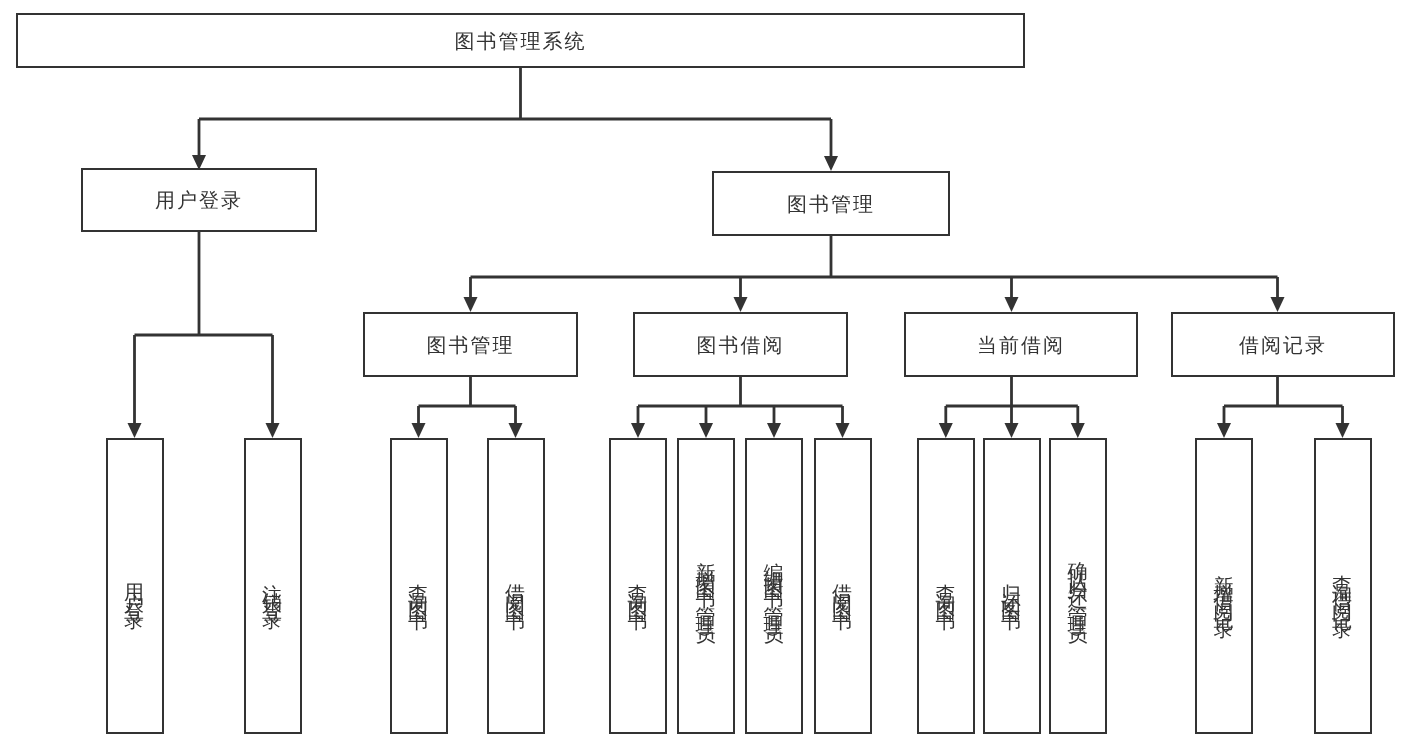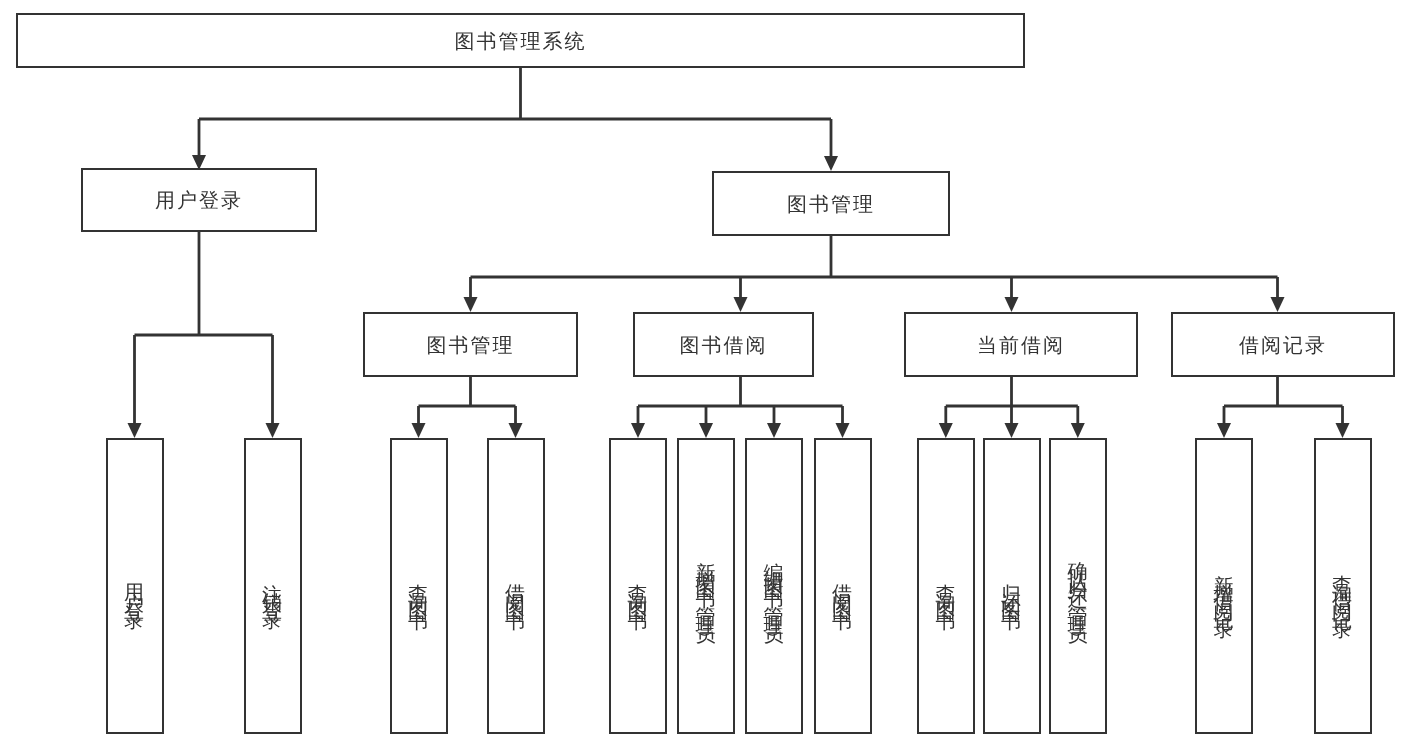--- a/index.html
+++ b/index.html
@@ -99,21 +99,21 @@
   <div class="box" style="left:81px; top:168px; width:236px; height:64px;">
     <span class="lbl">用户登录</span>
   </div>
   <div class="box" style="left:712px; top:171px; width:238px; height:65px;">
     <span class="lbl">图书管理</span>
   </div>
 
   <div class="box" style="left:363px; top:312px; width:215px; height:65px;">
     <span class="lbl">图书管理</span>
   </div>
-  <div class="box" style="left:633px; top:312px; width:181px; height:65px;">
+  <div class="box" style="left:633px; top:312px; width:215px; height:65px;">
     <span class="lbl">图书借阅</span>
   </div>
   <div class="box" style="left:904px; top:312px; width:234px; height:65px;">
     <span class="lbl">当前借阅</span>
   </div>
   <div class="box" style="left:1171px; top:312px; width:224px; height:65px;">
     <span class="lbl">借阅记录</span>
   </div>
 
   <div class="box vbox" style="left:105.5px; top:438px; width:58px; height:296px;">

